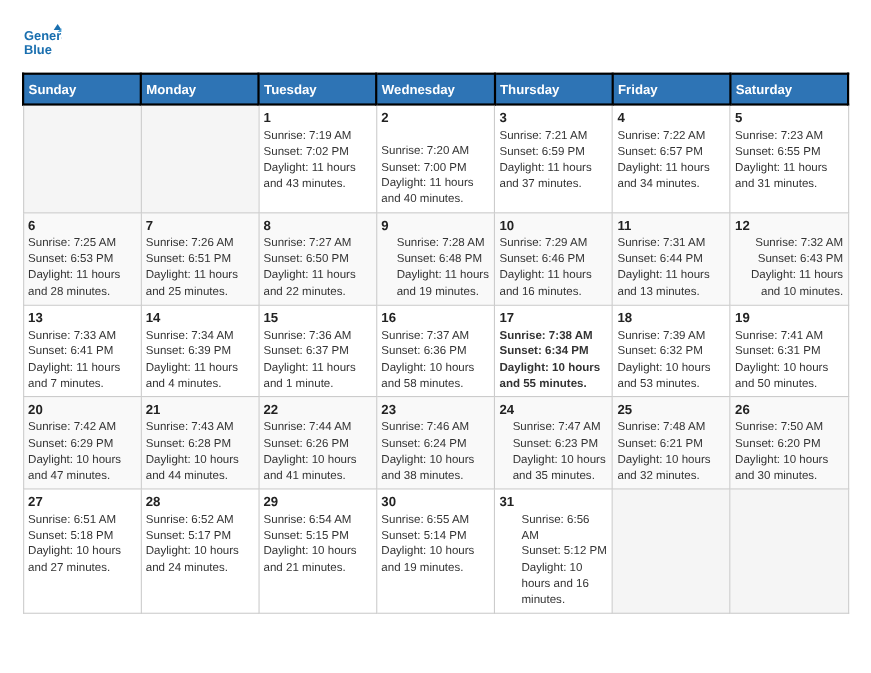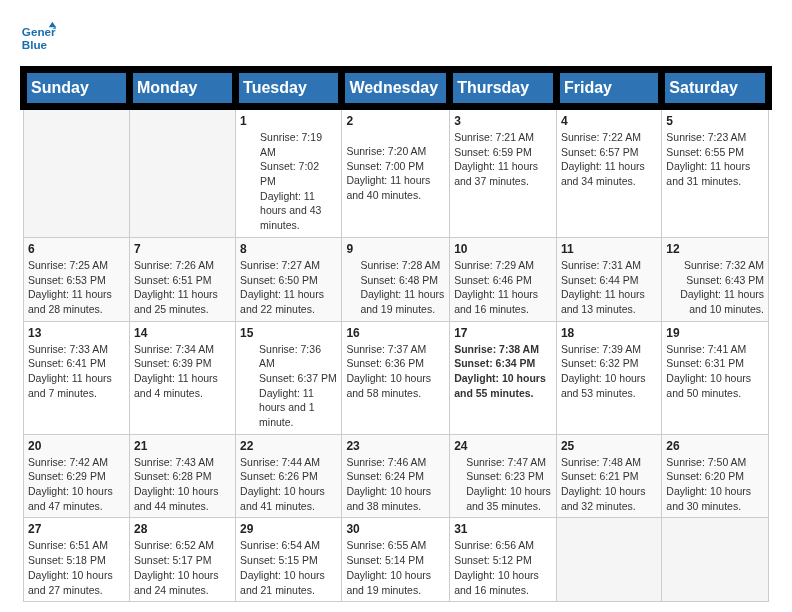--- a/index.html
+++ b/index.html
@@ -40,23 +40,23 @@
     table {
       width: 100%;
       border-collapse: collapse;
       font-size: 11px;
     }
     thead tr th {
       background-color: #2e74b5;
       color: #fff;
       padding: 6px 4px;
       text-align: left;
-      font-size: 16px;
+      font-size: 12px;
       font-weight: bold;
-      border: 7px solid #000000;
+      border: 2px solid #000000;
     }
     tbody tr td {
       border: 1px solid #ccc;
       vertical-align: top;
       padding: 4px;
       width: 108px;
       min-height: 80px;
       background: #fff;
     }
     tbody tr:nth-child(even) td {
@@ -106,21 +106,21 @@
         <th>Friday</th>
         <th>Saturday</th>
       </tr>
   </thead>
   <tbody id="calendar-body">
   <tr>
         <td class="empty-cell"></td>
         <td class="empty-cell"></td>
         <td>
           <div class="day-num">1</div>
-          <div class="day-info" style="white-space: pre-line; margin-left: 20px;">Sunrise: 7:19 AM
+          <div class="day-info" style="white-space: pre-line;">Sunrise: 7:19 AM
 Sunset: 7:02 PM
 Daylight: 11 hours and 43 minutes.</div>
         </td>
         <td>
           <div class="day-num">2</div>
           <div class="day-info" style="white-space: pre-line; margin-top: 16px;">Sunrise: 7:20 AM
 Sunset: 7:00 PM
 Daylight: 11 hours and 40 minutes.</div>
         </td>
         <td>
@@ -194,21 +194,21 @@
 Daylight: 11 hours and 7 minutes.</div>
         </td>
         <td>
           <div class="day-num">14</div>
           <div class="day-info" style="white-space: pre-line;">Sunrise: 7:34 AM
 Sunset: 6:39 PM
 Daylight: 11 hours and 4 minutes.</div>
         </td>
         <td>
           <div class="day-num">15</div>
-          <div class="day-info" style="white-space: pre-line; margin-left: 19px;">Sunrise: 7:36 AM
+          <div class="day-info" style="white-space: pre-line;">Sunrise: 7:36 AM
 Sunset: 6:37 PM
 Daylight: 11 hours and 1 minute.</div>
         </td>
         <td>
           <div class="day-num">16</div>
           <div class="day-info" style="white-space: pre-line;">Sunrise: 7:37 AM
 Sunset: 6:36 PM
 Daylight: 10 hours and 58 minutes.</div>
         </td>
         <td>
@@ -294,21 +294,21 @@
 Daylight: 10 hours and 21 minutes.</div>
         </td>
         <td>
           <div class="day-num">30</div>
           <div class="day-info" style="white-space: pre-line;">Sunrise: 6:55 AM
 Sunset: 5:14 PM
 Daylight: 10 hours and 19 minutes.</div>
         </td>
         <td>
           <div class="day-num">31</div>
-          <div class="day-info" style="white-space: pre-line;">Sunrise: 6:56 AM
+          <div class="day-info" style="white-space: pre-line; margin-left: 20px;">Sunrise: 6:56 AM
 Sunset: 5:12 PM
 Daylight: 10 hours and 16 minutes.</div>
         </td>
         <td class="empty-cell"></td>
         <td class="empty-cell"></td>
       </tr>
     </tbody>
 </table>
 
 </body></html>

